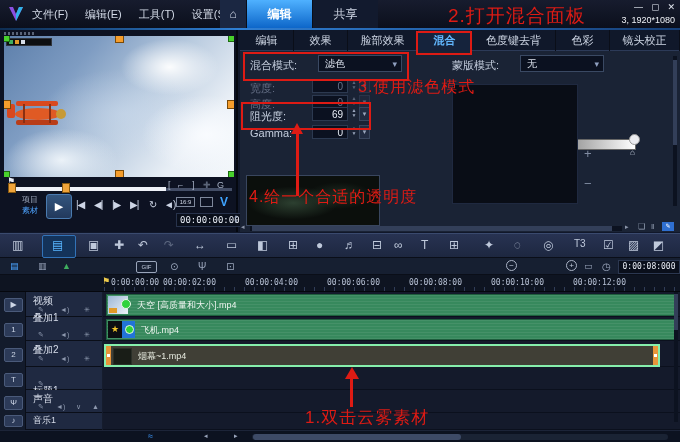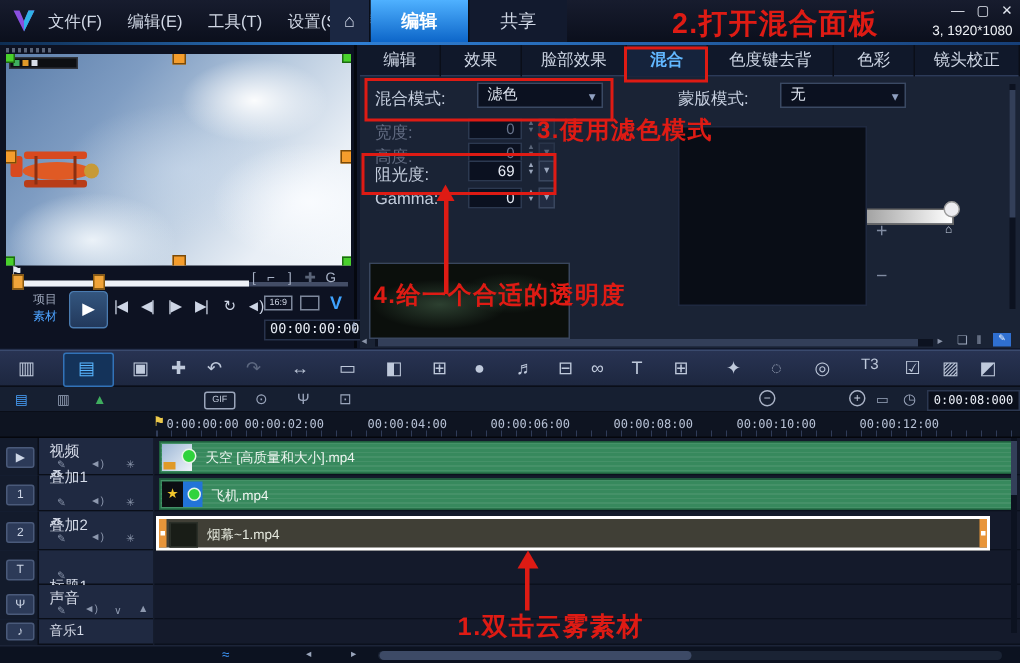--- a/index.html
+++ b/index.html
@@ -10,21 +10,21 @@
   #titlebar{position:absolute;left:0;top:0;width:680px;height:28px;background:linear-gradient(#171c2e,#0b0f1c);}
   #bluebar{position:absolute;left:0;top:28px;width:680px;height:2px;background:linear-gradient(90deg,#0e2d52,#2f7fd4 35%,#163f78);}
   #menus{position:absolute;left:32px;top:0;height:28px;display:flex;align-items:center;gap:17px;font-size:11px;color:#d2d9e6;}
   #menus span{cursor:default;}
   .toptab{width:66px;height:28px;line-height:28px;text-align:center;font-size:12px;color:#cfd6e4;background:#121a2e;border-left:1px solid #0a0e18;box-sizing:border-box;}
   .toptab.active{background:linear-gradient(#4fb1ff,#0d66c9);color:#fff;font-weight:bold;}
   #hometab{position:absolute;left:220px;top:0;width:26px;height:28px;background:#1b2742;color:#cfd6e6;text-align:center;line-height:28px;font-size:12px;}
   #winctl{position:absolute;right:5px;top:2px;display:flex;gap:8px;font-size:9px;color:#e2e7f0;}
   #resolution{position:absolute;right:5px;top:15px;font-size:9px;color:#eef1f6;}
   
-  .anno{position:absolute;color:#de1b14;font-weight:bold;letter-spacing:1px;}
+  .anno{position:absolute;color:#de1b14;font-weight:normal;letter-spacing:1px;}
   .rbox{position:absolute;border:2px solid #de1b14;}
   .ah{position:absolute;width:0;height:0;border-left:6px solid transparent;border-right:6px solid transparent;border-bottom:11px solid #de1b14;}
   .at{position:absolute;width:3px;background:#de1b14;}
   
   #preview{position:absolute;left:0;top:30px;width:238px;height:202px;background:#0d1222;border-right:2px solid #05080f;box-sizing:border-box;}
   #video{position:absolute;left:4px;top:6px;width:230px;height:141px;overflow:hidden;
     background:
       radial-gradient(70px 40px at 72% 22%, rgba(255,255,255,.95), rgba(255,255,255,0) 70%),
       radial-gradient(90px 55px at 88% 70%, rgba(250,252,255,.92), rgba(255,255,255,0) 72%),
       radial-gradient(80px 45px at 25% 88%, rgba(243,248,252,.9), rgba(255,255,255,0) 70%),
@@ -359,21 +359,21 @@
       <div class="ab" style="left:14px;top:4px;width:8px;height:8px;background:#2fd33c;border:1px solid #e8f6e8;border-radius:50%"></div>
       <div class="ab" style="left:2px;top:13px;width:8px;height:5px;background:#e09a28"></div>
       <span class="cname" style="left:30px;top:4px">天空 [高质量和大小].mp4</span>
     </div>
     <div class="clip greenclip" style="left:106px;top:27px;width:570px;height:21px">
       <div class="ab" style="left:1px;top:1px;width:14px;height:17px;background:#0c0e12;color:#f2c52c;font-size:9px;text-align:center;line-height:17px">★</div>
       <div class="ab" style="left:15px;top:1px;width:13px;height:17px;background:#2274d8"></div>
       <div class="ab" style="left:18px;top:5px;width:7px;height:7px;background:#2fd33c;border:1px solid #e8f6e8;border-radius:50%"></div>
       <span class="cname" style="left:34px;top:4px">飞机.mp4</span>
     </div>
-    <div class="clip" style="left:104px;top:52px;width:556px;height:23px;background:#403f36;border:2px solid #ffffff">
+    <div class="clip" style="left:104px;top:52px;width:556px;height:23px;background:#403f36;border:2px solid #86efac">
       <div class="ab" style="left:0;top:0;width:5px;height:19px;background:#e8953a">
           <i style="position:absolute;left:1px;top:8px;width:3px;height:3px;background:#fff"></i>
         </div>
       <div class="ab" style="right:0;top:0;width:5px;height:19px;background:#e8953a">
           <i style="position:absolute;left:1px;top:8px;width:3px;height:3px;background:#fff"></i>
         </div>
       <div class="ab" style="left:7px;top:2px;width:17px;height:15px;background:#191d17;border:1px solid #2a2f28"></div>
       <span class="cname" style="left:32px;top:4px;color:#e6eadf">烟幕~1.mp4</span>
     </div>
 

